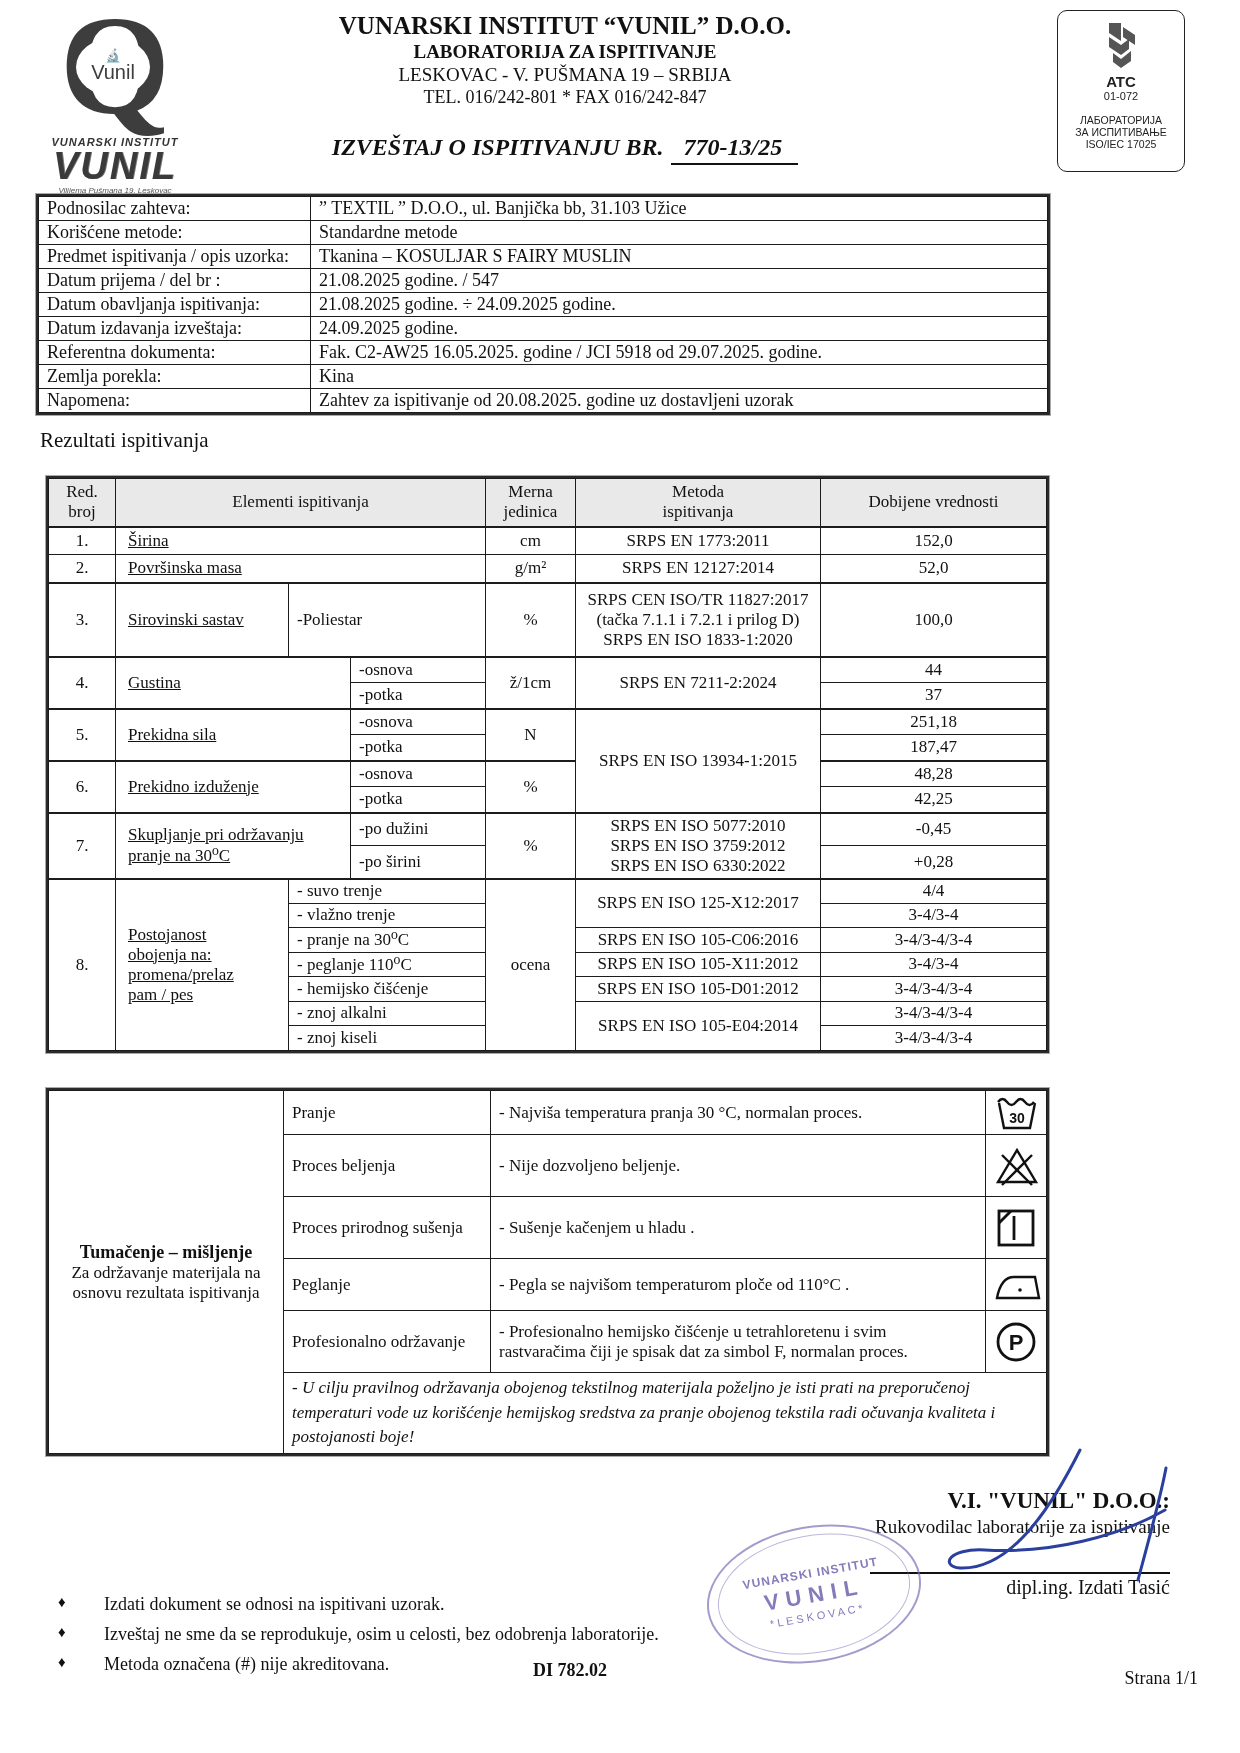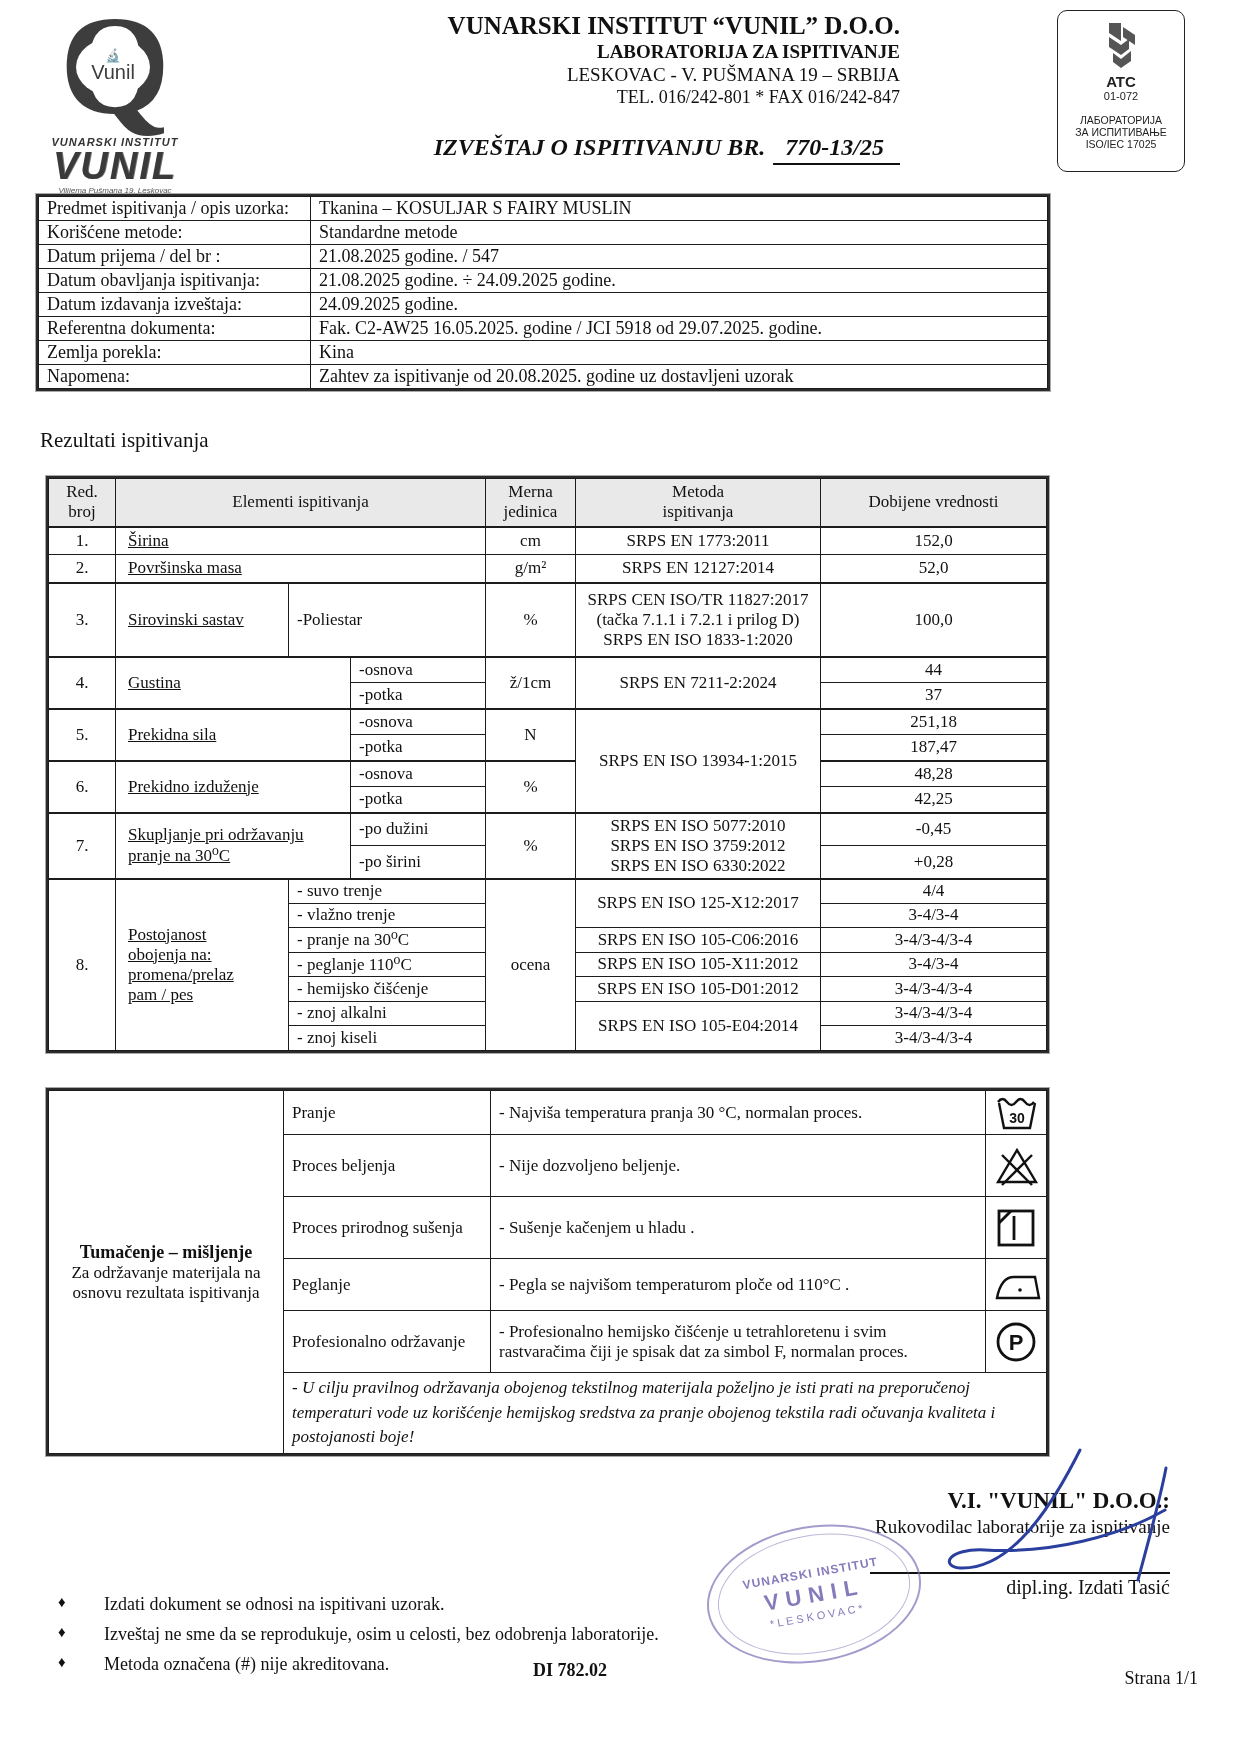--- a/index.html
+++ b/index.html
@@ -18,21 +18,21 @@
   .logo-q .q-inner {
     position:absolute; left:36px; top:28px; width:74px; height:58px; background:#fff;
     border-radius:50%; display:flex; flex-direction:column; align-items:center; justify-content:center;
   }
   .logo-q .q-scope { font-size:13px; line-height:11px; color:#3d3d3d; }
   .logo-q .q-text { font-size:20px; color:#3d3d3d; font-family:"Liberation Sans",sans-serif; }
   .logo-small { font-size:11px; font-style:italic; font-weight:bold; letter-spacing:1px; color:#333; font-family:"Liberation Sans",sans-serif; margin-top:8px; }
   .logo-word { font-size:38px; line-height:36px; font-weight:bold; font-style:italic; color:#3a3a3a; letter-spacing:2px; font-family:"Liberation Sans",sans-serif; text-shadow:1px 0 #777; }
   .logo-addr { font-size:8px; font-style:italic; color:#555; font-family:"Liberation Sans",sans-serif; margin-top:2px; }
 
-  .head-center { position:absolute; left:250px; top:2px; width:650px; text-align:right; }
+  .head-center { position:absolute; left:240px; top:2px; width:650px; text-align:center; }
   .inst-name { font-size:25px; font-weight:bold; }
   .lab-line  { font-size:19px; font-weight:bold; margin-top:1px; }
   .addr-line { font-size:19px; margin-top:1px; }
   .tel-line  { font-size:18px; margin-top:1px; }
   .report-title { margin-top:26px; font-size:24px; font-weight:bold; font-style:italic; }
   .report-number { display:inline-block; border-bottom:2.5px solid #111; padding:0 16px 2px 12px; margin-left:8px; }
 
   .badge {
     position:absolute; right:55px; top:0; width:128px; height:162px;
     border:1.5px solid #222; border-radius:10px; text-align:center; padding-top:8px;
@@ -155,26 +155,30 @@
       <div class="badge-code">01-072</div>
       <div class="badge-l1 pre">ЛАБОРАТОРИЈА
 ЗА ИСПИТИВАЊЕ</div>
       <div class="badge-l3">ISO/IEC 17025</div>
     </div>
   </div>
 
   <table class="info-table">
     <tbody>
       <tr>
+          <td class="lbl">Podnosilac zahteva:</td>
+          <td>” TEXTIL ” D.O.O., ul. Banjička bb, 31.103 Užice</td>
+        </tr>
+      <tr>
+          <td class="lbl">Korišćene metode:</td>
+          <td>Standardne metode</td>
+        </tr>
+      <tr>
           <td class="lbl">Predmet ispitivanja / opis uzorka:</td>
           <td>Tkanina – KOSULJAR S FAIRY MUSLIN</td>
-        </tr>
-      <tr>
-          <td class="lbl">Korišćene metode:</td>
-          <td>Standardne metode</td>
         </tr>
       <tr>
           <td class="lbl">Datum prijema / del br :</td>
           <td>21.08.2025 godine.     /        547</td>
         </tr>
       <tr>
           <td class="lbl">Datum obavljanja ispitivanja:</td>
           <td>21.08.2025 godine. ÷ 24.09.2025 godine.</td>
         </tr>
       <tr>

